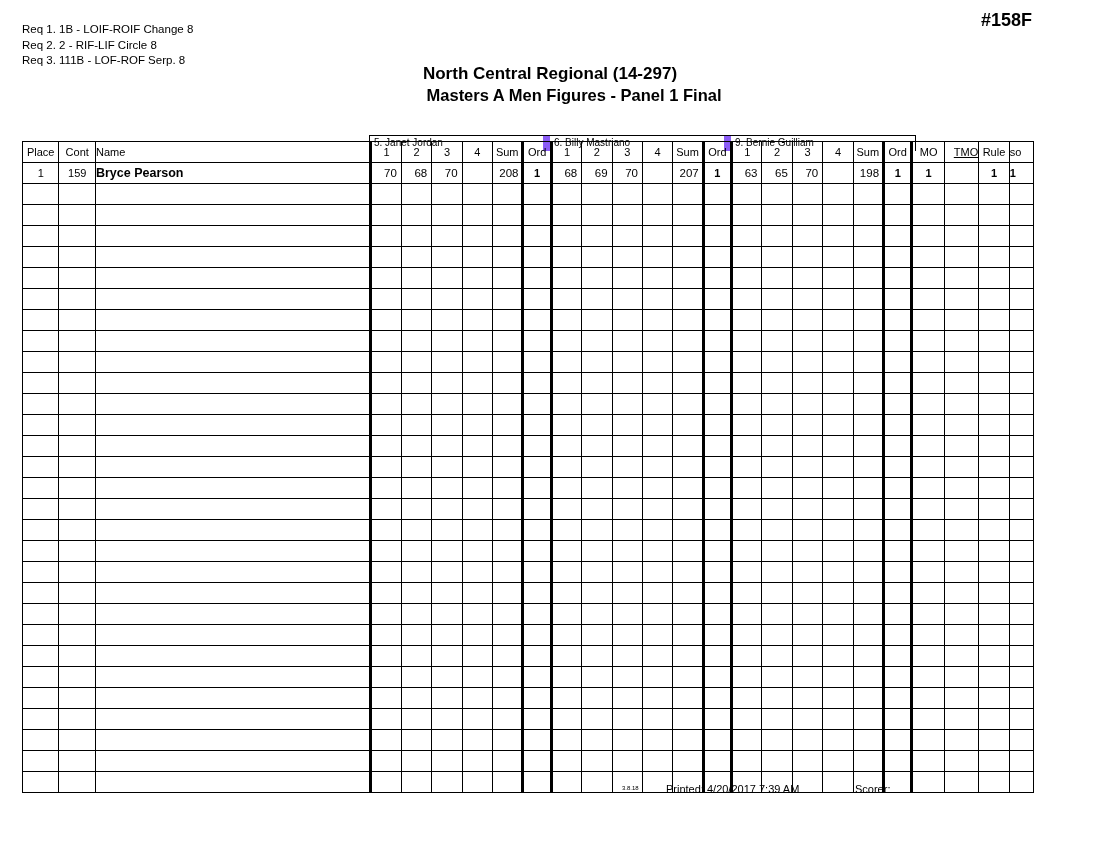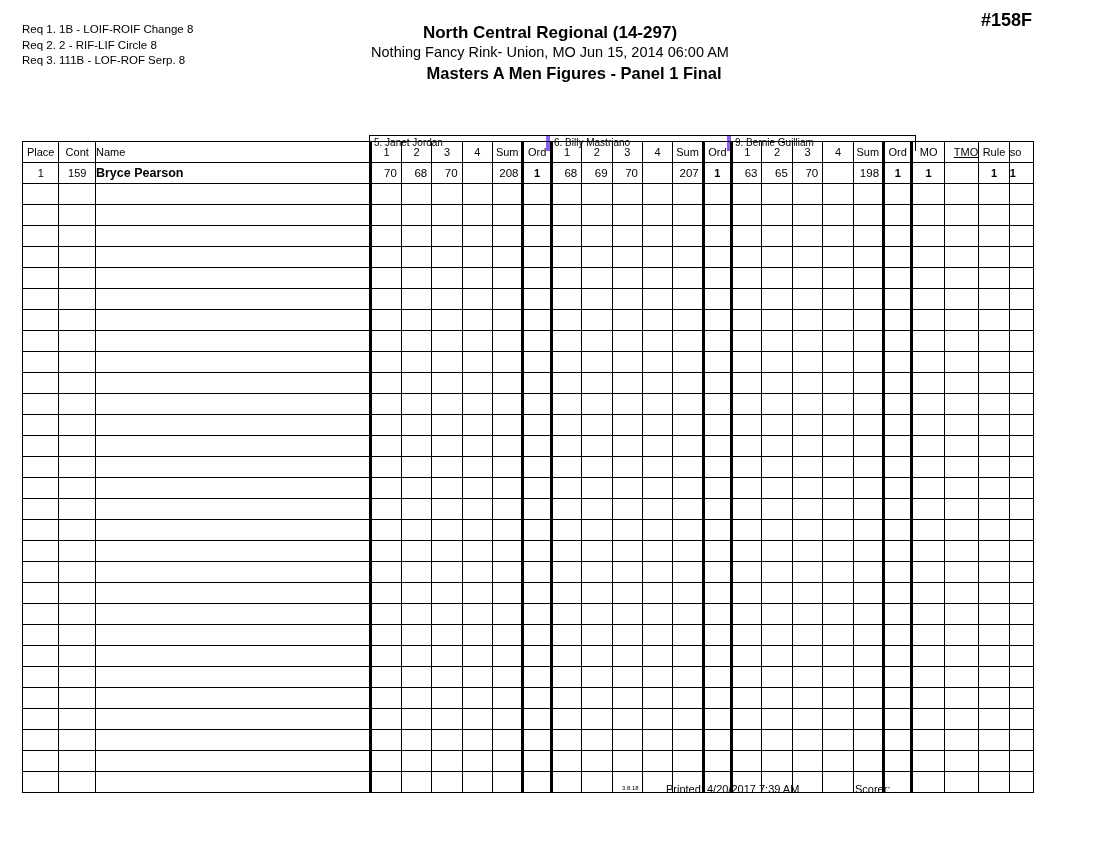--- a/index.html
+++ b/index.html
@@ -34,20 +34,21 @@
     position: absolute;
     left: 0;
     top: 22px;
     width: 1100px;
     text-align: center;
   }
   .header .line1 {
     font-size: 17px;
     font-weight: bold;
     line-height: 21px;
+    margin-top: 41px;
   }
   .header .line2 {
     font-size: 14.5px;
     line-height: 19px;
   }
   .header .line3 {
     font-size: 16.5px;
     font-weight: bold;
     line-height: 22px;
     padding-left: 48px;
@@ -77,21 +78,21 @@
     box-sizing: border-box;
     display: flex;
   }
   .judge-cell {
     box-sizing: border-box;
     font-size: 10px;
     line-height: 14px;
     padding-left: 4px;
     white-space: nowrap;
     overflow: hidden;
-    border-right: 4px solid #8b5cf6;
+    border-right: 7px solid #8b5cf6;
   }
   .judge-cell:last-child { border-right: none; }
 
   
   table.sheet {
     position: absolute;
     left: 22px;
     top: 141px;
     border-collapse: collapse;
     table-layout: fixed;
@@ -181,21 +182,20 @@
 <body>
 
 <div class="reqs">
   <span class="req-line">Req 1.  1B - LOIF-ROIF Change 8</span>
   <span class="req-line">Req 2.  2 - RIF-LIF Circle 8</span>
   <span class="req-line">Req 3.  111B - LOF-ROF Serp. 8</span>
 </div>
 
 <div class="header">
   <div class="line1">North Central Regional (14-297)</div>
-  <div class="line2">Nothing Fancy Rink- Union, MO  Jun 15, 2014  06:00 AM</div>
   <div class="line3">Masters A Men Figures - Panel 1 Final</div>
 </div>
 
 <div class="event-no">#158F</div>
 
 <div class="judge-bar">
   <div class="judge-cell" style="width:180px">5.  Janet Jordan</div>
   <div class="judge-cell" style="width:181px">6.  Billy Mastriano</div>
   <div class="judge-cell" style="width:184px">9.  Bernie Guilliam</div>
 </div>

